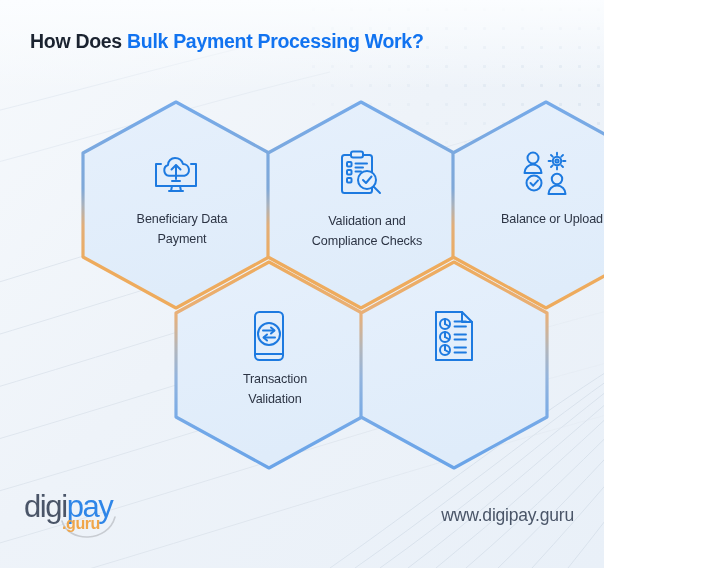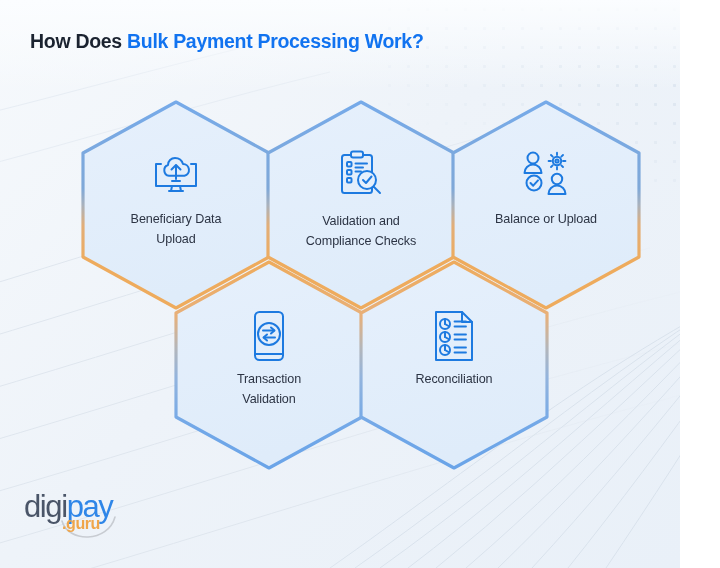--- a/index.html
+++ b/index.html
@@ -6,21 +6,21 @@
     margin: 0;
     padding: 0;
     width: 720px;
     height: 568px;
     overflow: hidden;
     font-family: "Liberation Sans", sans-serif;
   }
 
   #stage {
     position: relative;
-    width: 680px;
+    width: 604px;
     height: 568px;
     background: linear-gradient(135deg, #f6f9fc 0%, #eef3f9 45%, #e9f0f8 100%);
     overflow: hidden;
   }
 
   
   .bg-layer {
     position: absolute;
     inset: 0;
     pointer-events: none;
@@ -70,20 +70,21 @@
 
   .hex-label {
     position: absolute;
     text-align: center;
     color: #2c3444;
     font-size: 12.6px;
     line-height: 1.55;
     letter-spacing: -0.1px;
     width: 190px;
     pointer-events: none;
+    padding-left: 6px;
   }
 
   .hex-icon {
     position: absolute;
     width: 56px;
     height: 56px;
     pointer-events: none;
   }
 
   
@@ -307,45 +308,45 @@
       <path d="M28.5 18.5 L40 18.5" stroke-width="1.8"></path>
       <path d="M28.5 26.5 L40 26.5" stroke-width="1.8"></path>
       <path d="M28.5 31.5 L40 31.5" stroke-width="1.8"></path>
       <path d="M28.5 39.5 L40 39.5" stroke-width="1.8"></path>
       <path d="M28.5 44.5 L40 44.5" stroke-width="1.8"></path>
     </svg>
   </div>
 
   <div class="hex-label" style="left:81px; top:210px;">
     <div>Beneficiary Data</div>
-    <div>Upload</div>
+    <div>Payment</div>
   </div>
 
   <div class="hex-label" style="left:266px; top:212px;">
     <div>Validation and</div>
     <div>Compliance Checks</div>
   </div>
 
   <div class="hex-label" style="left:451px; top:210px;">
     <div>Balance or Upload</div>
   </div>
 
   <div class="hex-label" style="left:174px; top:370px;text-align:center;">
     <div>Transaction</div>
     <div>Validation</div>
   </div>
 
   <div class="hex-label" style="left:359px; top:370px;">
-    <div>Reconciliation</div>
   </div>
 
   <div class="logo">
     <svg width="130" height="56" viewBox="0 0 130 56" style="position:absolute;left:0;top:0;">
       <path d="M40 34 C46 56, 86 56, 93 30" fill="none" stroke="#c8ccd2" stroke-width="1.6" stroke-linecap="round"></path>
     </svg>
     <div class="logo-text">
       <span class="logo-digi">digi</span><span class="logo-pay">pay</span>
     </div>
     <div class="logo-guru">.guru</div>
   </div>
 
+  <div class="site-url">www.digipay.guru</div>
 
 </div>
 
 </body></html>

